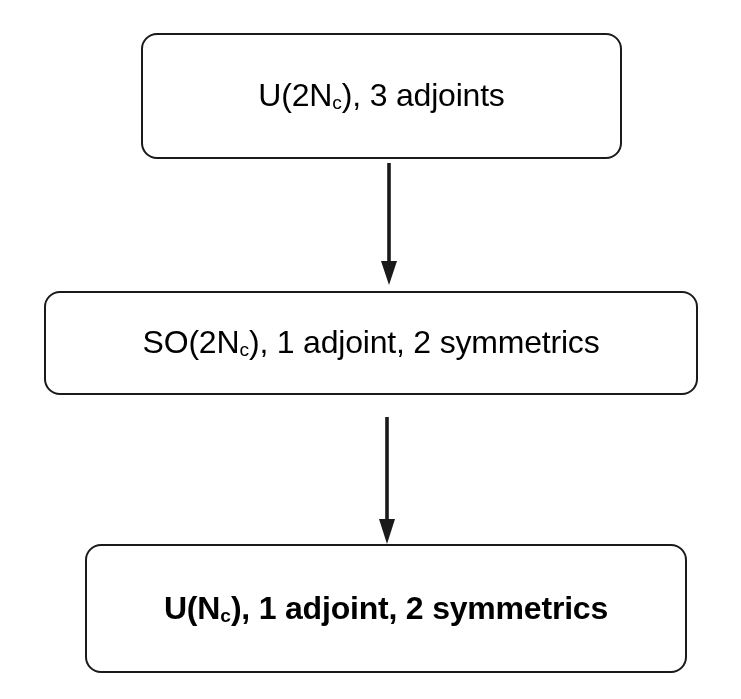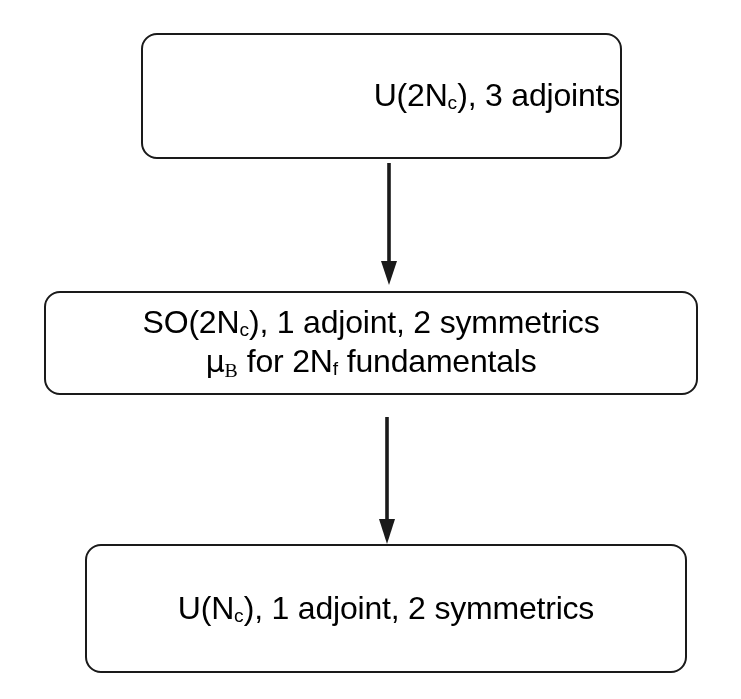--- a/index.html
+++ b/index.html
@@ -48,33 +48,33 @@
   .node-line-2 {
     margin-top: -1px;
   }
 
   
   #node-top {
     left: 141px;
     top: 33px;
     width: 481px;
     height: 126px;
-    align-items: flex-end;
   }
   #node-middle {
     left: 44px;
     top: 291px;
     width: 654px;
     height: 104px;
   }
   #node-bottom {
     left: 85px;
     top: 544px;
     width: 602px;
     height: 129px;
+    font-weight: bold;
   }
 
   
   sub.sans-sub {
     font-size: 0.60em;
     vertical-align: -0.16em;
     letter-spacing: 0;
   }
   sub.serif-sub {
     font-family: "Liberation Serif", serif;
@@ -117,21 +117,20 @@
     <div class="node-line"><span>U(2N</span><sub class="sans-sub">c</sub><span>), 3 adjoints</span></div>
   </div>
 
   <svg class="arrow-connector" id="arrow-top-middle" viewBox="0 0 40 126">
     <line x1="19" y1="3" x2="19" y2="107" stroke="#1a1a1a" stroke-width="3.6"></line>
     <polygon points="19,125 11,101 27,101" fill="#1a1a1a"></polygon>
   </svg>
 
   <div class="node-box" id="node-middle">
     <div class="node-line"><span>SO(2N</span><sub class="sans-sub">c</sub><span>), 1 adjoint, 2 symmetrics</span></div>
-    <div class="node-line node-line-2"><span class="greek-mu">μ</span><sub class="serif-sub">B</sub><span class="mu-gap"></span><span>for 2N</span><sub class="sans-sub">f</sub><span>&nbsp;</span><span>fundamentals</span></div>
   </div>
 
   <svg class="arrow-connector" id="arrow-middle-bottom" viewBox="0 0 40 131">
     <line x1="19" y1="3" x2="19" y2="111" stroke="#1a1a1a" stroke-width="3.6"></line>
     <polygon points="19,130 11,105 27,105" fill="#1a1a1a"></polygon>
   </svg>
 
   <div class="node-box" id="node-bottom">
     <div class="node-line"><span>U(N</span><sub class="sans-sub">c</sub><span>), 1 adjoint, 2 symmetrics</span></div>
   </div>

